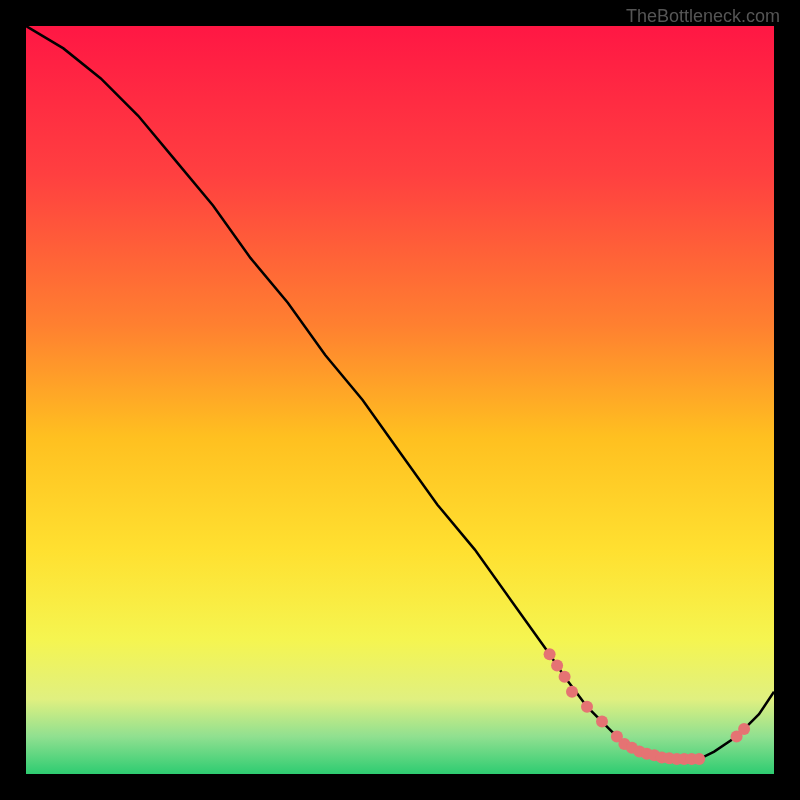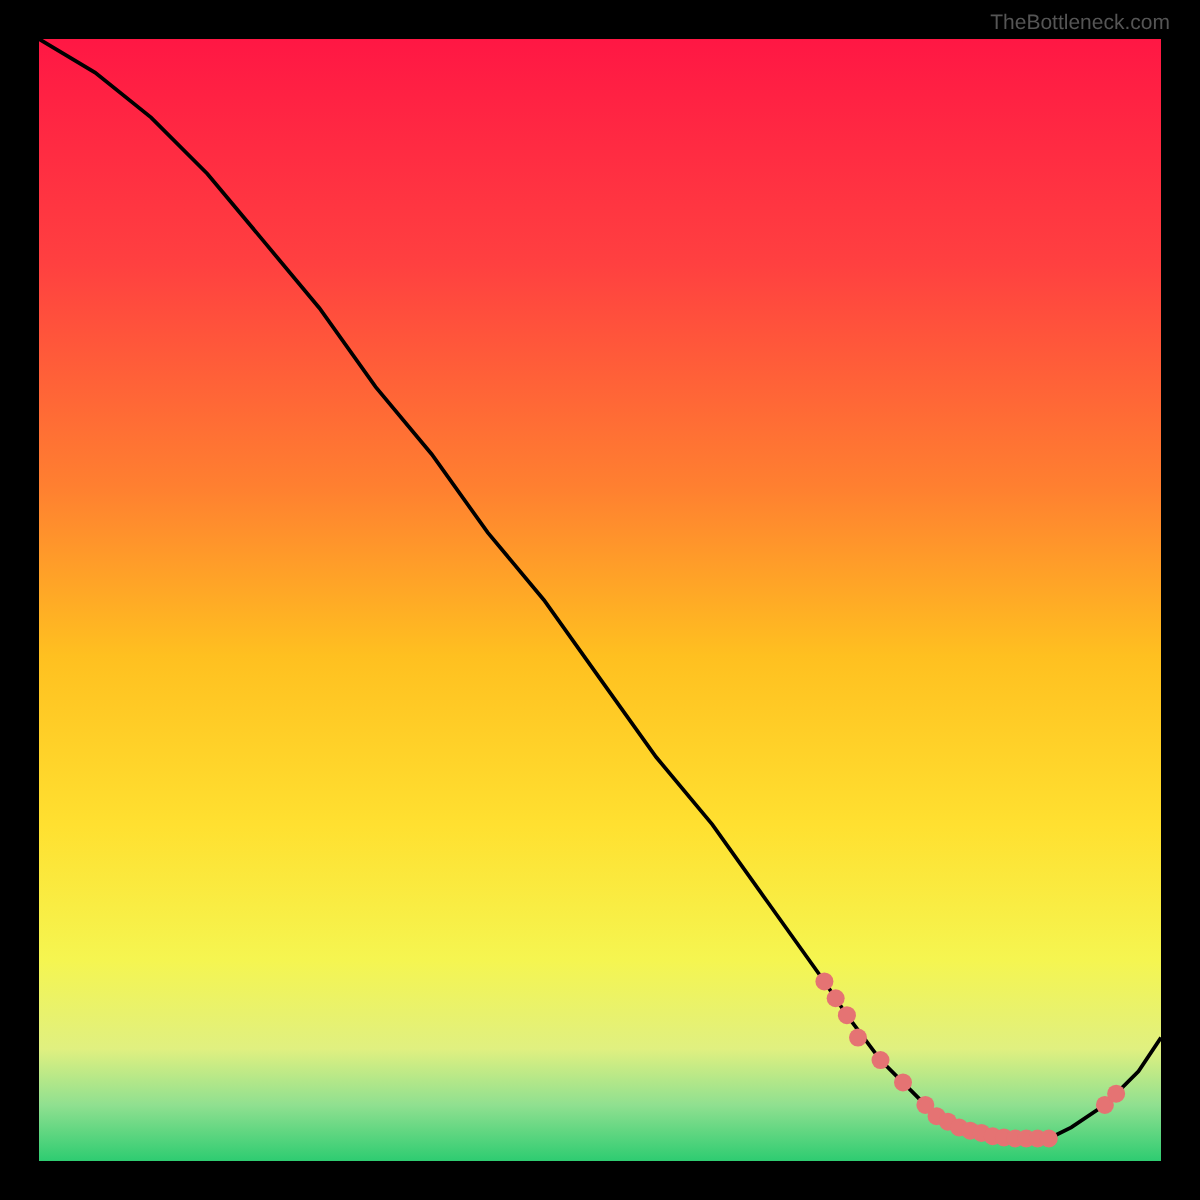--- a/index.html
+++ b/index.html
@@ -15,21 +15,21 @@
     width: 800px;
     height: 800px;
     position: relative;
     background: #000;
   }
   .watermark {
     position: absolute;
     top: 6px;
     right: 20px;
     color: #555;
-    font-size: 14px;
+    font-size: 18px;
     font-weight: 500;
     z-index: 10;
   }
   .plot-area {
     position: absolute;
     left: 26px;
     top: 26px;
     width: 748px;
     height: 748px;
     overflow: hidden;

